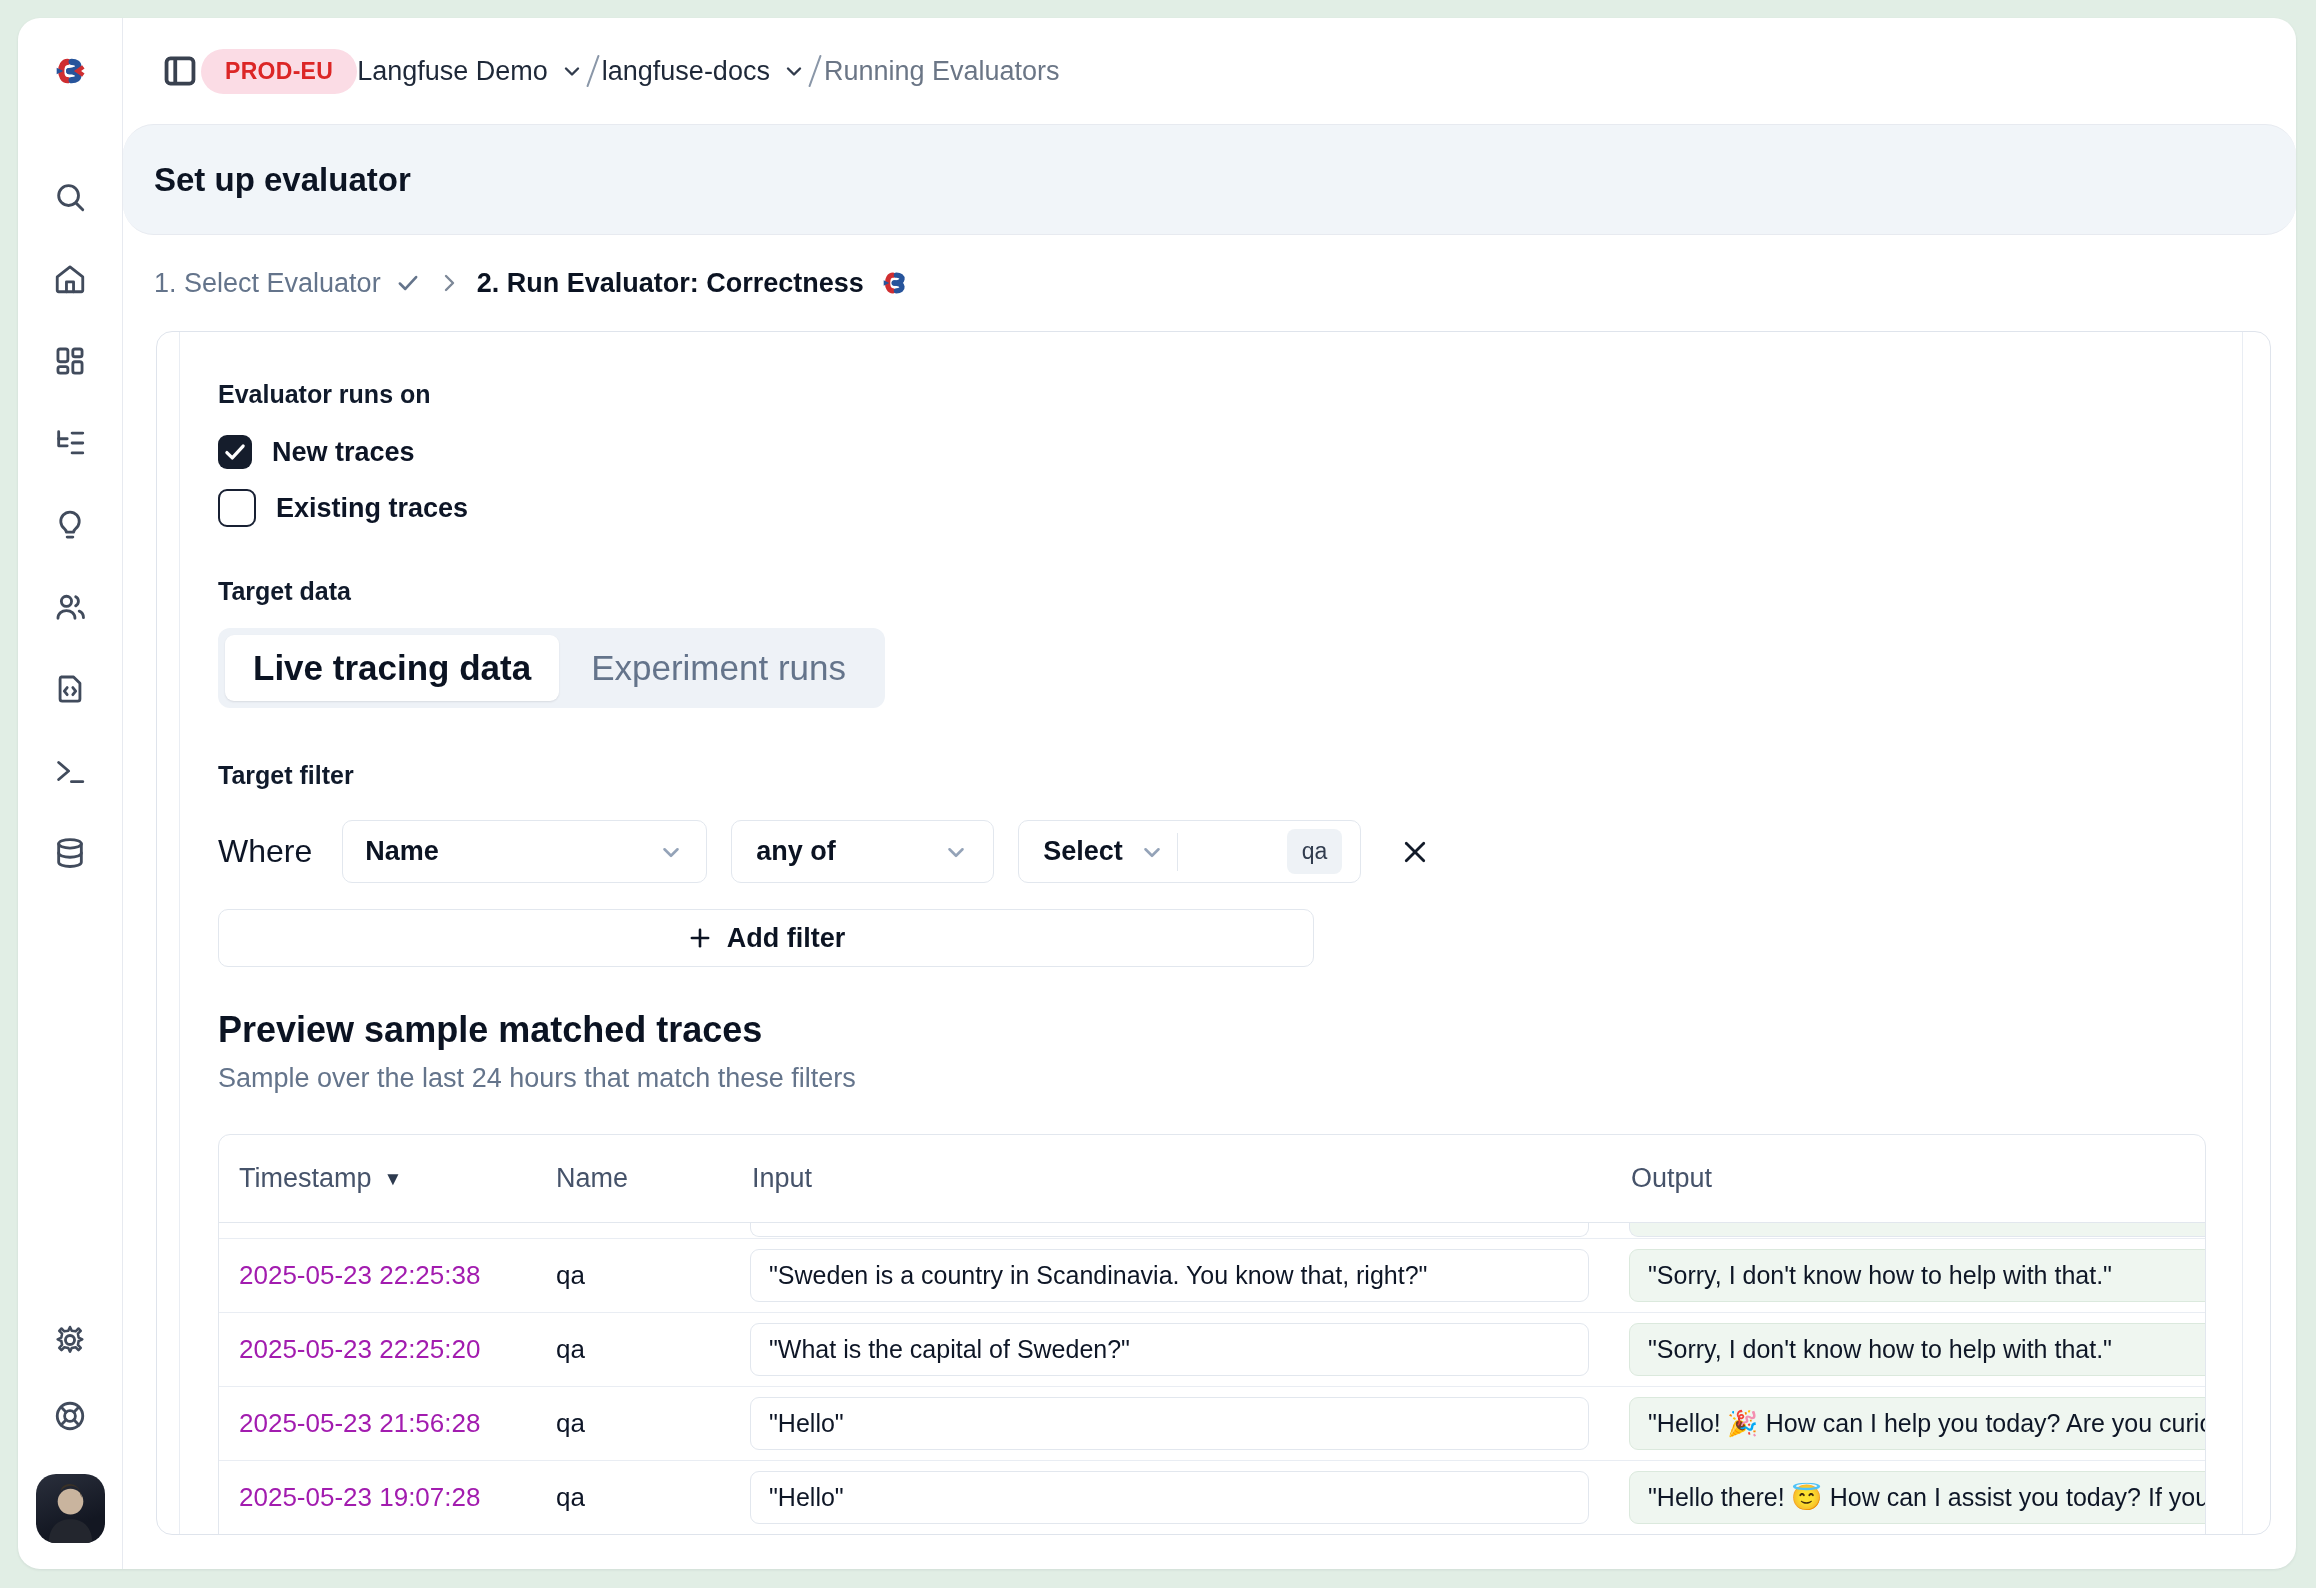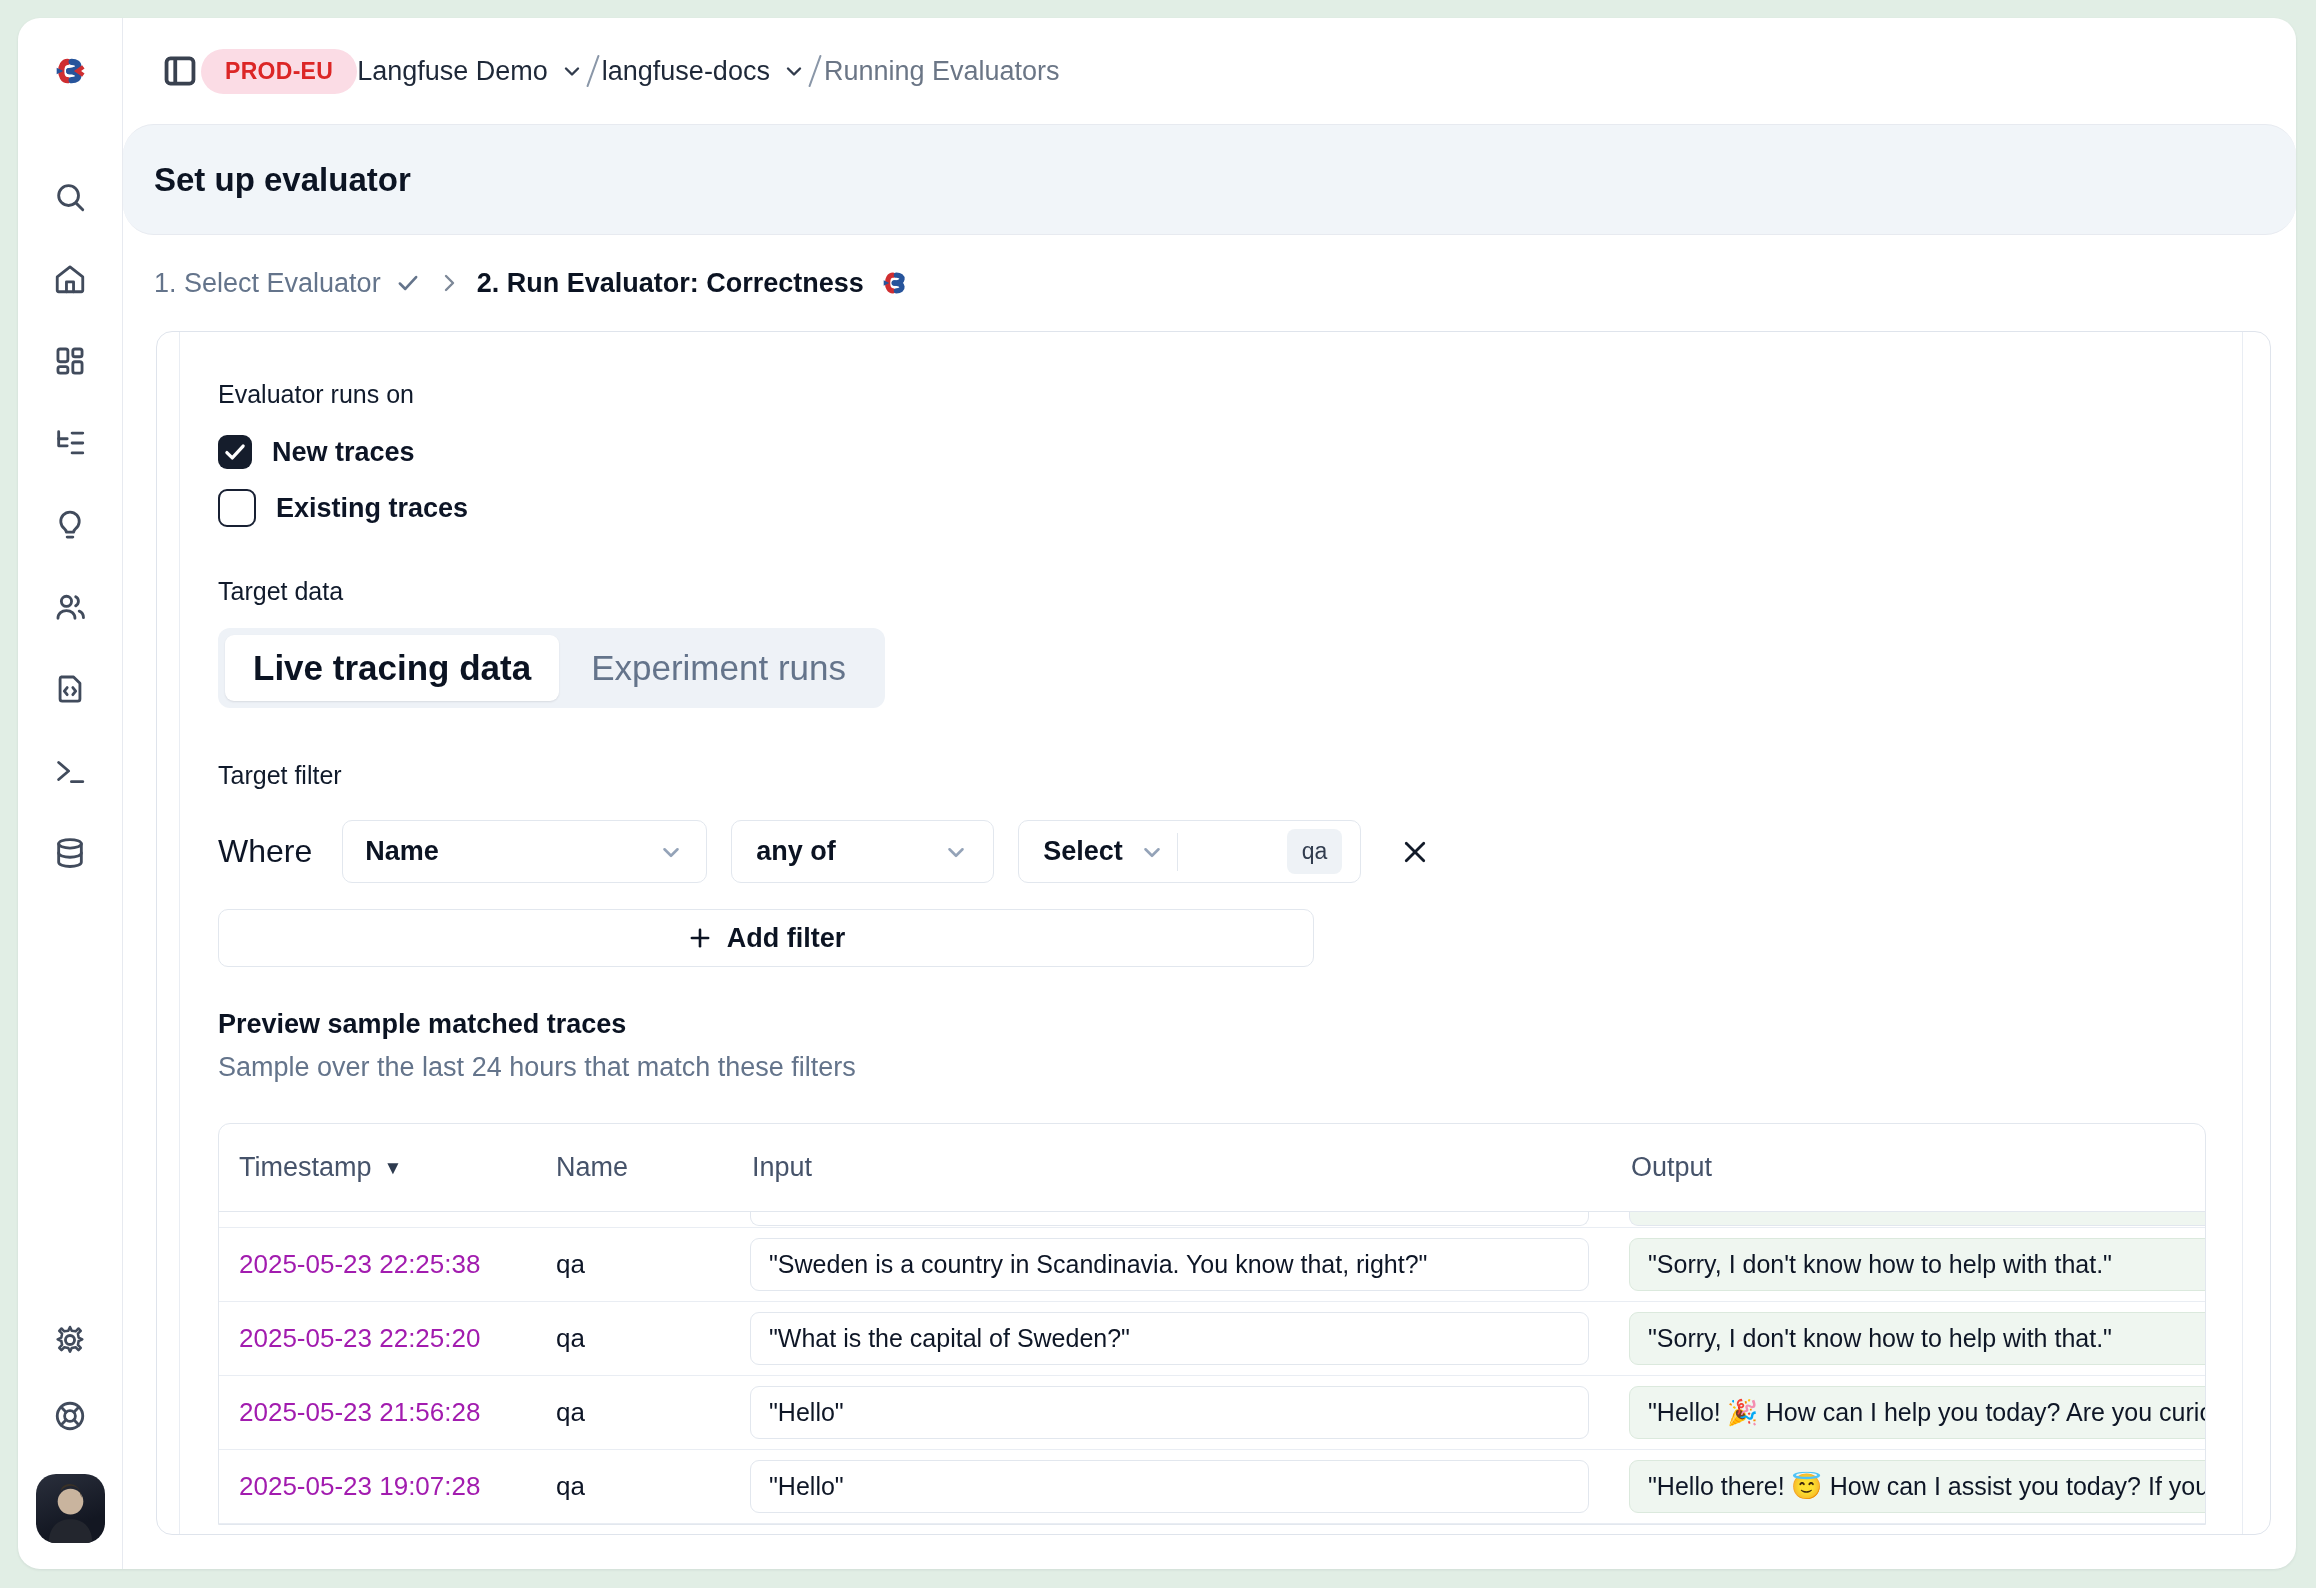--- a/index.html
+++ b/index.html
@@ -59,21 +59,21 @@
   .card{
     position:absolute;left:33px;top:0;width:2113px;height:1202px;
     border:1px solid #dfe4ec;border-radius:16px;background:#fff;
   }
   .pane{
     position:absolute;left:22px;right:27px;top:0;bottom:0;
     border-left:1px solid #e9edf3;border-right:1px solid #e9edf3;
     overflow:hidden;padding:0 36px 0 38px;
   }
   .sec-title{font-size:31px;font-weight:700;color:#0b1322;margin-top:28px;}
-  .field-label{font-size:25px;font-weight:400;color:#101a2b;}
+  .field-label{font-size:25px;font-weight:700;color:#101a2b;}
   .mt-runs{margin-top:48px;}
   .check-row{display:flex;align-items:center;gap:20px;margin-top:26px;cursor:pointer;width:fit-content;}
   .check-row + .check-row{margin-top:20px;}
   .checkbox{width:34px;height:34px;border-radius:9px;flex:0 0 auto;position:relative;}
   .checkbox.checked{background:#151d2c;}
   .checkbox.checked svg{position:absolute;inset:4px;stroke:#fff;stroke-width:3;fill:none;stroke-linecap:round;stroke-linejoin:round;}
   .checkbox.unchecked{background:#fff;border:2.5px solid #182033;}
   .check-label{font-size:27px;font-weight:600;color:#0d1526;}
   .mt-targetdata{margin-top:50px;}
   .toggle{display:inline-flex;align-items:center;background:#eef2f7;border-radius:12px;padding:7px;margin-top:22px;}
@@ -98,21 +98,21 @@
     font-size:23px;font-weight:500;padding:9px 15px;
   }
   .x-btn{margin-left:8px;width:44px;height:44px;display:flex;align-items:center;justify-content:center;cursor:pointer;}
   .x-btn svg{width:30px;height:30px;stroke:#121a29;stroke-width:2.2;fill:none;stroke-linecap:round;}
   .add-filter{
     margin-top:26px;width:1094px;height:56px;border:1px solid #e2e7ee;border-radius:10px;background:#fff;
     display:flex;align-items:center;justify-content:center;gap:14px;
     font-size:27px;font-weight:600;color:#0b1322;cursor:pointer;
   }
   .add-filter svg{width:26px;height:26px;stroke:#0b1322;stroke-width:2.4;fill:none;stroke-linecap:round;}
-  .preview-title{margin-top:42px;font-size:27px;font-weight:700;color:#0b1322;}
+  .preview-title{margin-top:42px;font-size:36px;font-weight:700;color:#0b1322;}
   .preview-sub{margin-top:12px;font-size:27px;color:#64748b;}
   
   .tbl{
     margin-top:40px;border:1px solid #e2e7ee;border-radius:12px 12px 0 0;
     overflow:hidden;background:#fff;
   }
   .trow{display:grid;grid-template-columns:317px 196px 875px 1fr;align-items:center;}
   .thead{height:87px;border-bottom:1px solid #e2e7ee;color:#46536a;font-size:27px;font-weight:500;}
   .th{padding-left:20px;display:flex;align-items:center;gap:12px;white-space:nowrap;}
   .th.out{padding-left:24px;}

